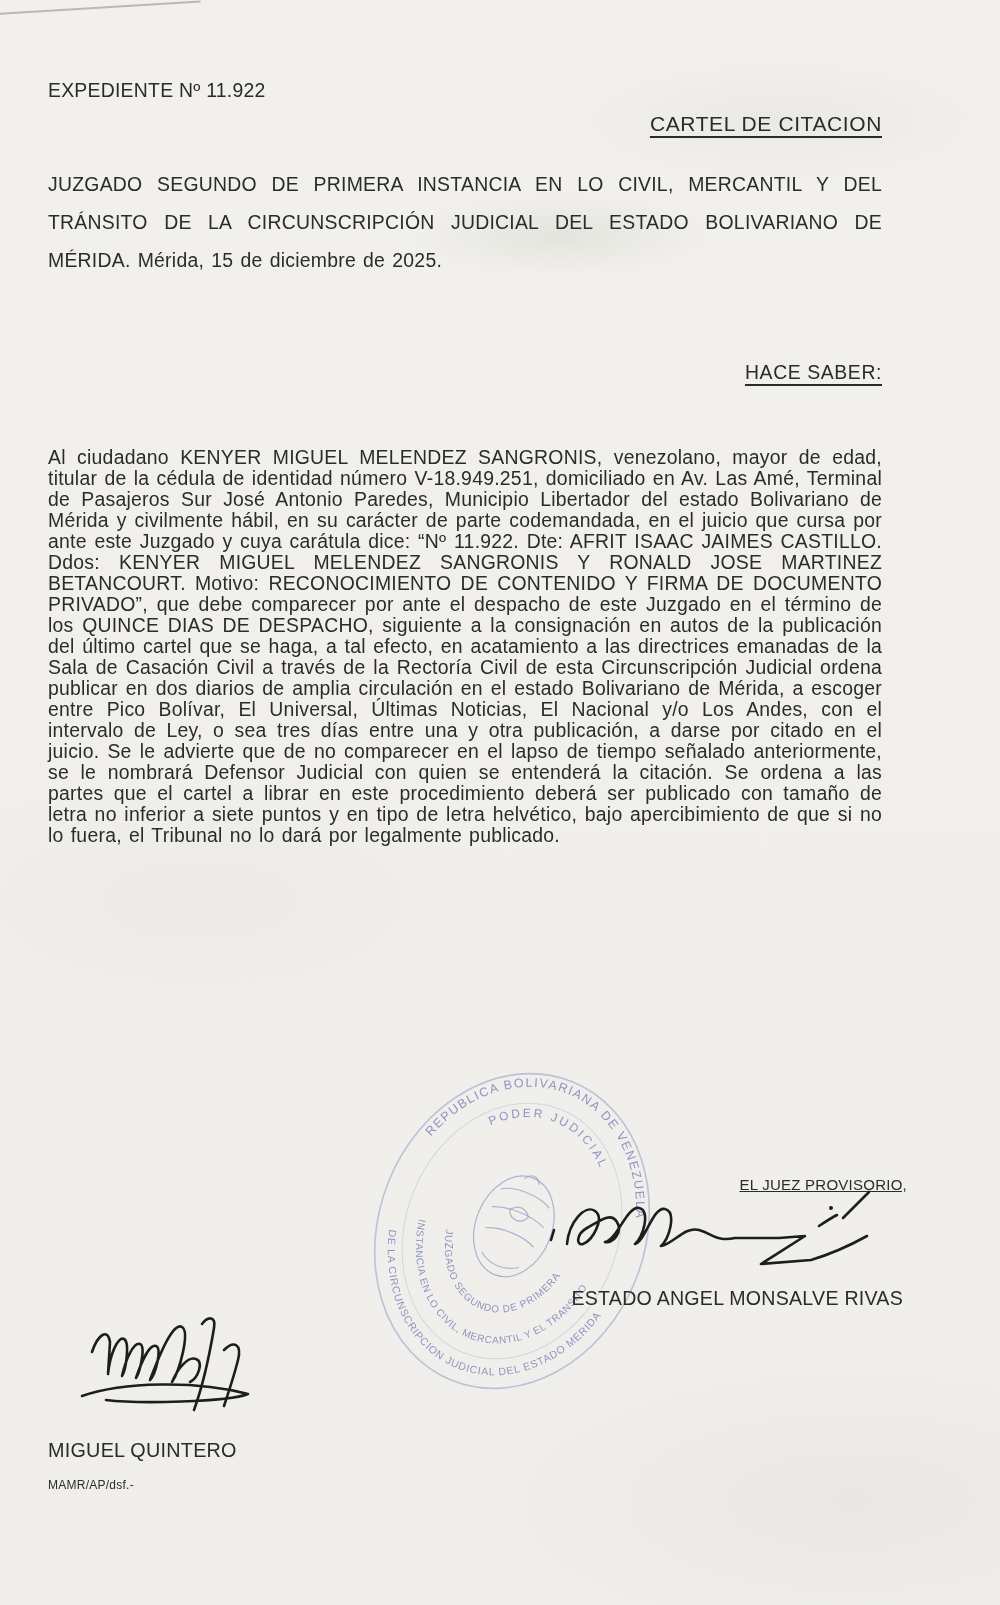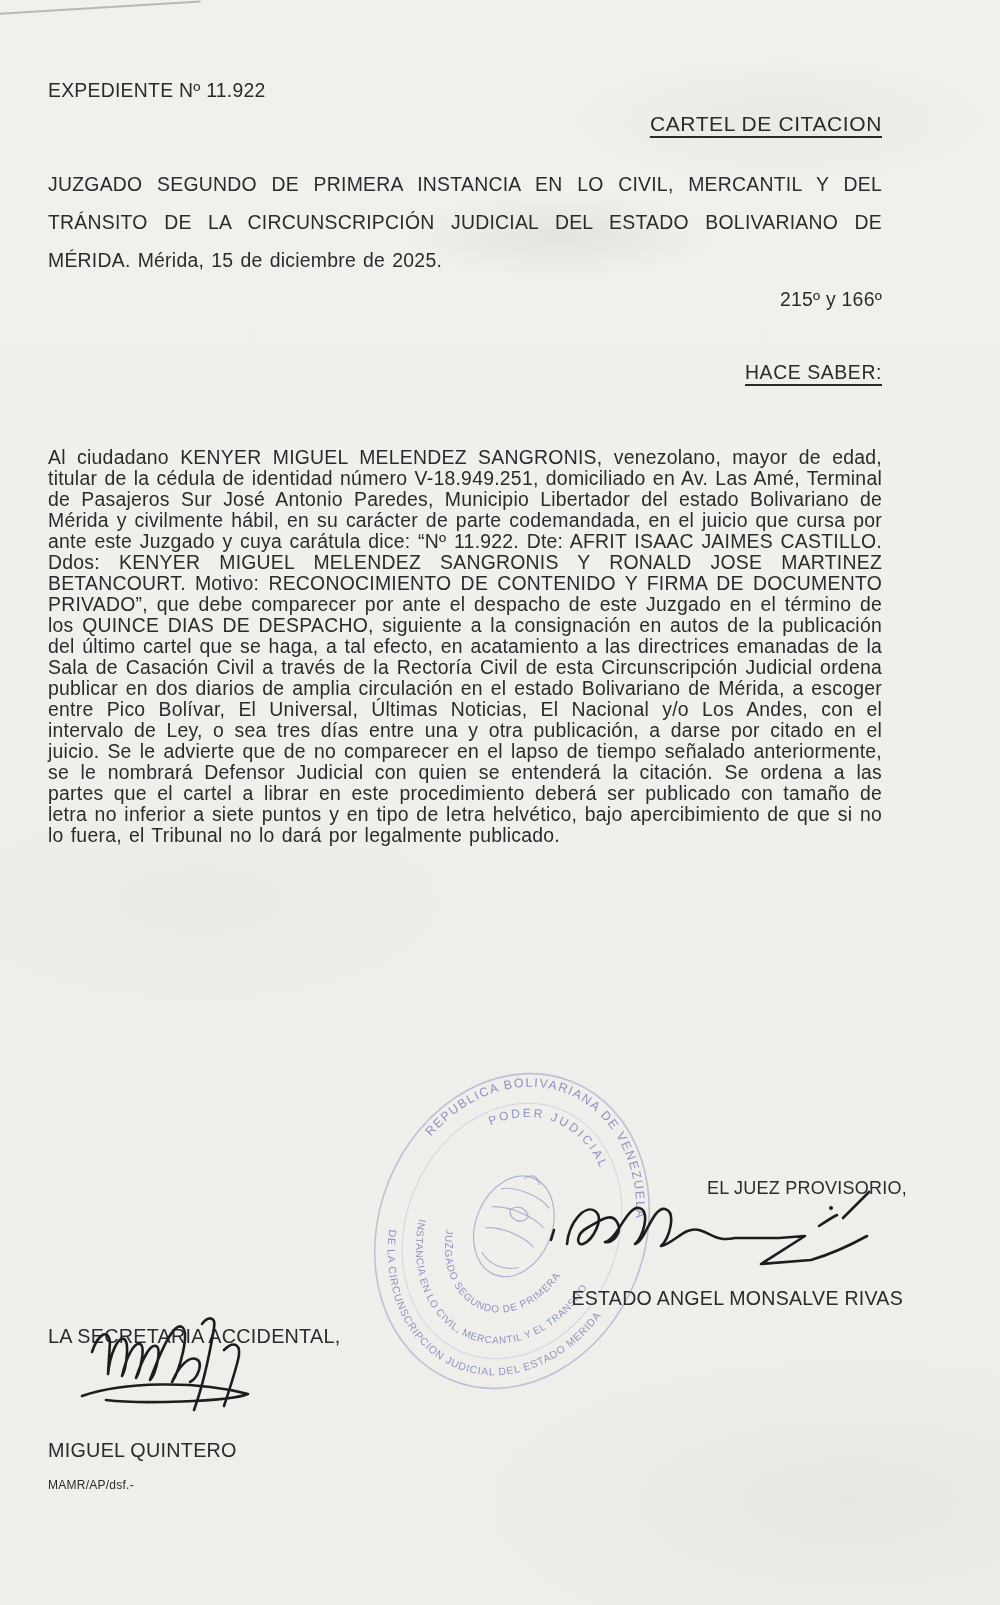--- a/index.html
+++ b/index.html
@@ -38,21 +38,21 @@
     text-decoration-thickness:2.4px;
     text-underline-offset:5px;
     letter-spacing:0.6px;
   }
   #expediente{top:52px;}
   #doc-title{top:84px;font-size:21px;}
   #court-paragraph{top:146px;}
   #years-line{top:261px;}
   #hace-saber{top:334px;}
   #body-paragraph{top:428px;line-height:21px;}
-  #judge-title{top:1151px;right:93px;left:auto;font-size:18px;}
+  #judge-title{top:1151px;right:93px;left:auto;font-size:15px;text-decoration:underline;}
   #judge-name{top:1259px;right:97px;left:auto;font-size:19.6px;}
   #secretary-title{top:1297px;font-size:19.8px;}
   #secretary-name{top:1411px;font-size:19.8px;}
   #footer-initials{top:1454px;font-size:12px;}
 
   .sig{position:absolute;}
   .sig path{fill:none;stroke:#1d1d1d;stroke-width:2.6;stroke-linecap:round;stroke-linejoin:round;}
   #judge-signature{left:543px;top:1178px;}
   #secretary-signature{left:78px;top:1312px;}
 
@@ -76,21 +76,20 @@
   <div class="scan-line"></div>
 
   <p id="expediente" class="abs txt">EXPEDIENTE Nº 11.922</p>
 
   <p id="doc-title" class="abs txt centered">
     <span class="underlined">CARTEL DE CITACION</span>
   </p>
 
   <p id="court-paragraph" class="abs txt justified">JUZGADO SEGUNDO DE PRIMERA INSTANCIA EN LO CIVIL, MERCANTIL Y DEL TRÁNSITO DE LA CIRCUNSCRIPCIÓN JUDICIAL DEL ESTADO BOLIVARIANO DE MÉRIDA. Mérida, 15 de diciembre de 2025.</p>
 
-  <p id="years-line" class="abs txt centered">215º y 166º</p>
 
   <p id="hace-saber" class="abs txt centered">
     <span class="underlined">HACE SABER:</span>
   </p>
 
   <p id="body-paragraph" class="abs txt justified">Al ciudadano KENYER MIGUEL MELENDEZ SANGRONIS, venezolano, mayor de edad, titular de la cédula de identidad número  V-18.949.251, domiciliado en Av. Las Amé, Terminal de Pasajeros Sur José Antonio Paredes, Municipio Libertador del estado Bolivariano de Mérida y civilmente hábil, en su carácter de parte codemandada, en el juicio que cursa por ante este Juzgado y cuya carátula dice: “Nº 11.922. Dte: AFRIT ISAAC JAIMES  CASTILLO. Ddos: KENYER MIGUEL MELENDEZ SANGRONIS Y RONALD JOSE MARTINEZ BETANCOURT. Motivo: RECONOCIMIENTO DE CONTENIDO Y FIRMA DE DOCUMENTO PRIVADO”, que debe comparecer por ante el despacho de este Juzgado en el término de los QUINCE DIAS DE DESPACHO, siguiente a la consignación en autos de la publicación del último cartel que se haga, a tal efecto, en acatamiento a las directrices emanadas de la Sala de Casación Civil a través de la Rectoría Civil de esta Circunscripción Judicial ordena publicar en dos diarios de amplia circulación en el estado Bolivariano de Mérida, a escoger entre Pico Bolívar, El Universal, Últimas Noticias, El Nacional y/o Los Andes, con el intervalo de Ley, o sea tres días entre una y otra publicación, a darse por citado en el juicio. Se le advierte que de no comparecer en el lapso de tiempo señalado anteriormente, se le nombrará Defensor Judicial con quien se entenderá la citación. Se ordena a las partes que el cartel a librar en este procedimiento deberá ser publicado con tamaño de letra no inferior a siete puntos y en tipo de letra helvético, bajo apercibimiento de que si no lo fuera, el Tribunal no lo dará por legalmente publicado.</p>
 
   <svg id="court-stamp" viewBox="0 0 272 330" preserveAspectRatio="none">
     <defs>
       <path id="arcTopOuter" d="M 32,239 A 120,148 0 1 1 240,239"></path>
@@ -129,21 +128,20 @@
   <svg id="judge-signature" class="sig" width="380" height="100" viewBox="0 0 380 100">
     <path d="M 8,62 L 11,52"></path>
     <path d="M 24,66 C 26,44 42,26 52,33 C 62,40 50,62 40,66 C 33,68 33,56 44,50 C 58,42 68,34 74,44 C 80,54 70,66 62,64 C 74,62 84,28 96,30 C 108,32 100,60 92,66 C 102,64 110,28 122,31 C 134,34 126,62 118,68 C 130,66 142,48 156,52 C 170,56 174,64 192,60 L 236,60 L 262,58 L 218,86 L 268,82 C 288,76 306,68 324,58"></path>
     <path d="M 276,48 C 282,44 288,40 294,37"></path>
     <path d="M 300,40 L 326,14"></path>
     <circle cx="288" cy="30" r="2" fill="#1d1d1d" stroke="none"></circle>
   </svg>
 
   <p id="judge-name" class="abs txt">ESTADO ANGEL MONSALVE RIVAS</p>
 
-  <p id="secretary-title" class="abs txt">LA SECRETARIA ACCIDENTAL,</p>
 
   <svg id="secretary-signature" class="sig" width="210" height="105" viewBox="0 0 210 105">
     <path d="M 14,40 C 20,22 30,16 32,30 L 30,62 C 32,42 40,24 46,27 C 52,30 48,58 44,64 C 48,46 56,30 62,32 C 68,34 62,60 58,66 C 64,48 72,32 78,34 C 84,36 78,62 72,68 C 84,36 96,10 104,15 C 112,20 102,58 94,70 C 100,56 110,44 118,47 C 126,50 120,66 112,70"></path>
     <path d="M 124,12 C 130,4 138,4 136,16 C 132,40 124,76 116,98"></path>
     <path d="M 146,38 C 156,28 164,32 160,48 C 156,64 150,82 146,94"></path>
     <path d="M 4,84 C 44,70 118,68 170,82 C 150,90 60,92 28,88"></path>
   </svg>
 
   <p id="secretary-name" class="abs txt">MIGUEL QUINTERO</p>
 

